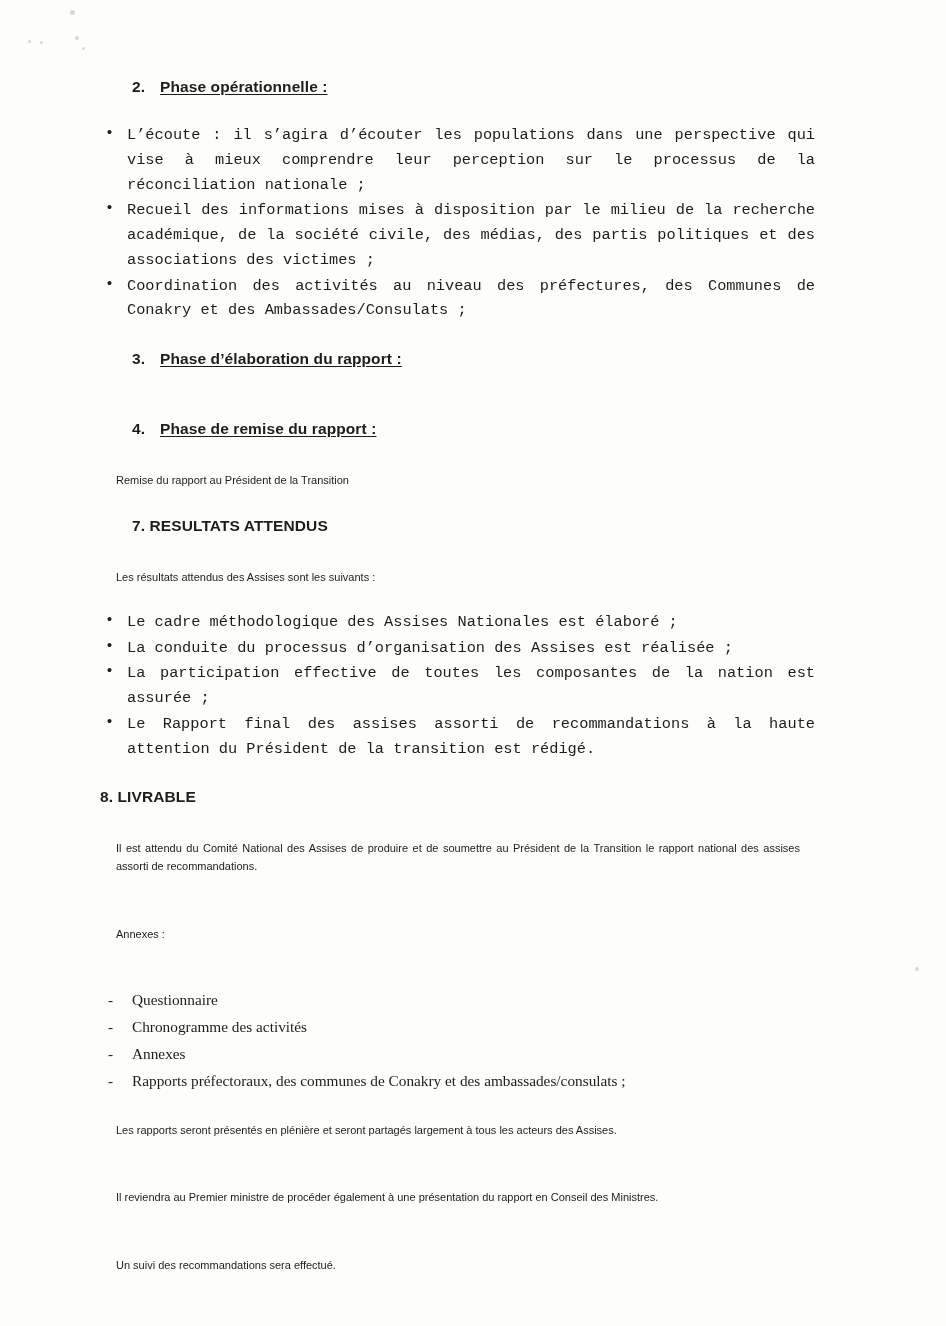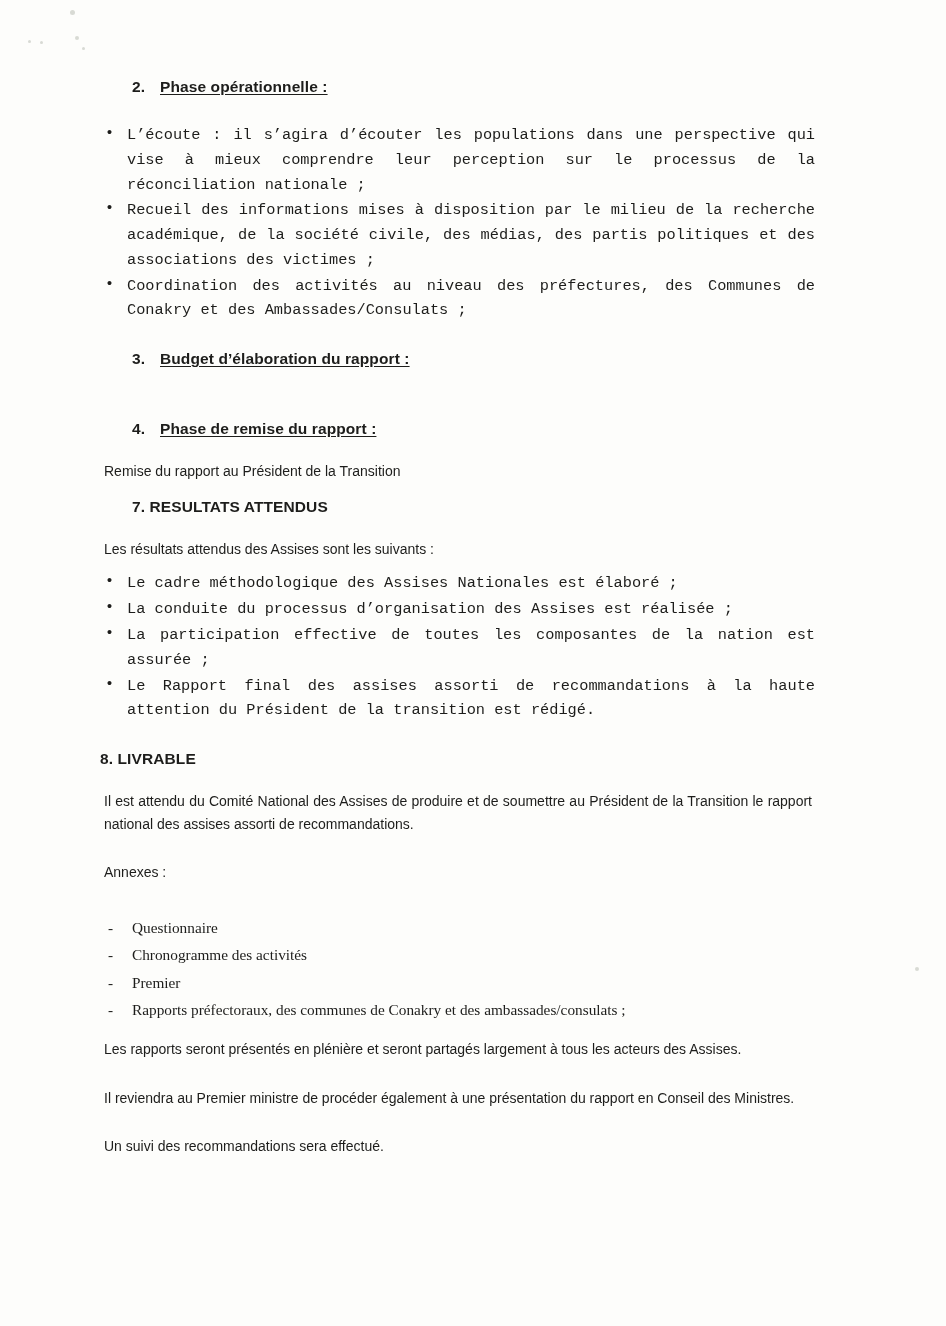--- a/index.html
+++ b/index.html
@@ -91,23 +91,23 @@
     padding-left: 32px;
   }
   ul.dashes > li::before {
     content: "-";
     position: absolute;
     left: 8px;
     top: 0;
     color: #1d1d1b;
   }
   p.para {
-    font-size: 14px;
+    font-size: 11px;
     line-height: 1.62;
-    margin: 4px;
+    margin: 16px;
     text-align: justify;
     text-justify: inter-word;
   }
   .sec-gap-lg { height: 26px; }
   .sec-gap-md { height: 18px; }
   .sec-gap-sm { height: 11px; }
   .sec-gap-xs { height: 6px; }
   .block-indent-32 { margin-left: 32px; }
   .block-indent-64 { margin-left: 64px; }
   .no-justify { text-align: left; }
@@ -136,21 +136,21 @@
     <ul class="bullets block-indent-32">
       <li>L’écoute : il s’agira d’écouter les populations dans une perspective qui vise à mieux comprendre leur perception sur le processus de la réconciliation nationale ;</li>
       <li>Recueil des informations mises à disposition par le milieu de la recherche académique, de la société civile, des médias, des partis politiques et des associations des victimes ;</li>
       <li>Coordination des activités au niveau des préfectures, des Communes de Conakry et des Ambassades/Consulats ;</li>
     </ul>
 
     <div class="sec-gap-lg"></div>
 
     <div class="num-heading" style="margin-left:32px;">
       <span class="num">3.</span>
-      <span class="txt">Budget d’élaboration du rapport :</span>
+      <span class="txt">Phase d’élaboration du rapport :</span>
     </div>
 
     <div class="sec-gap-lg"></div>
 
 
     <div class="sec-gap-lg"></div>
 
     <div class="num-heading" style="margin-left:32px;">
       <span class="num">4.</span>
       <span class="txt">Phase de remise du rapport :</span>
@@ -187,21 +187,21 @@
 
     <div class="sec-gap-md"></div>
 
     <p class="para no-justify">Annexes :</p>
 
     <div class="sec-gap-lg"></div>
 
     <ul class="dashes block-indent-32">
       <li>Questionnaire</li>
       <li>Chronogramme des activités</li>
-      <li>Premier</li>
+      <li>Annexes</li>
       <li>Rapports préfectoraux, des communes de Conakry et des ambassades/consulats ;</li>
     </ul>
 
     <div class="sec-gap-sm"></div>
 
     <p class="para">Les rapports seront présentés en plénière et seront partagés largement à tous les acteurs des Assises.</p>
 
     <div class="sec-gap-md"></div>
 
     <p class="para">Il reviendra au Premier ministre de procéder également à une présentation du rapport en Conseil des Ministres.</p>

